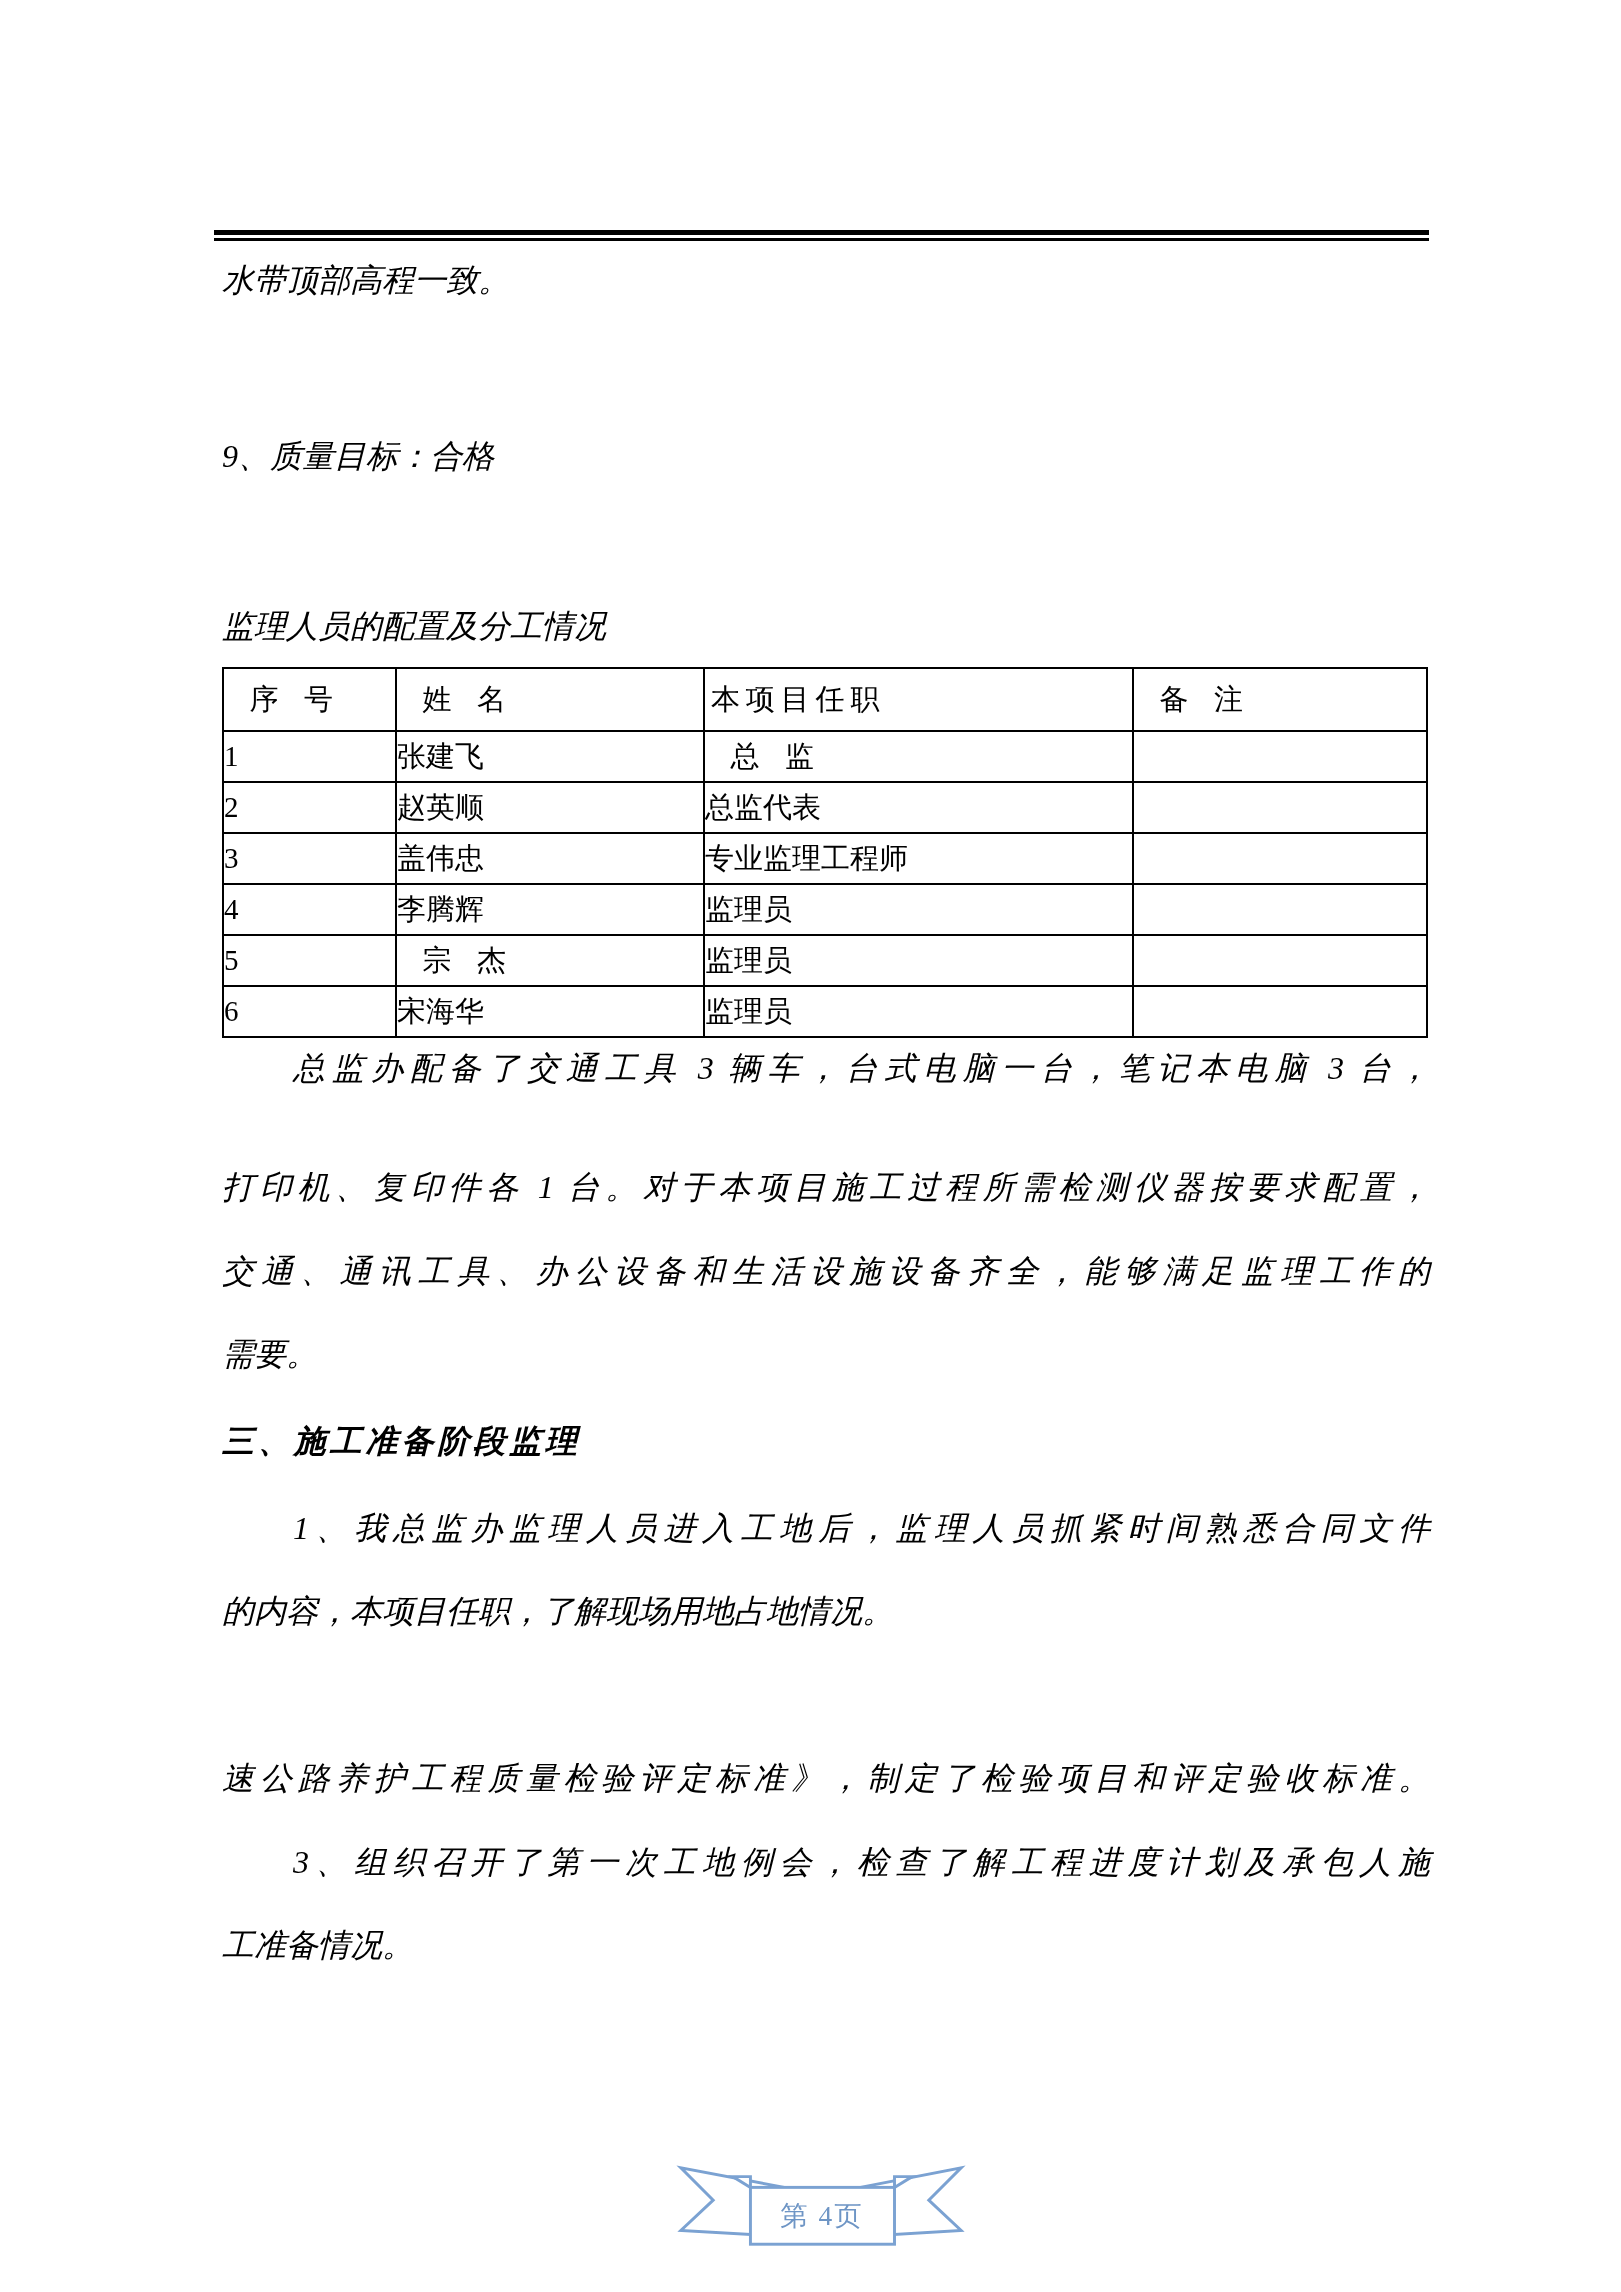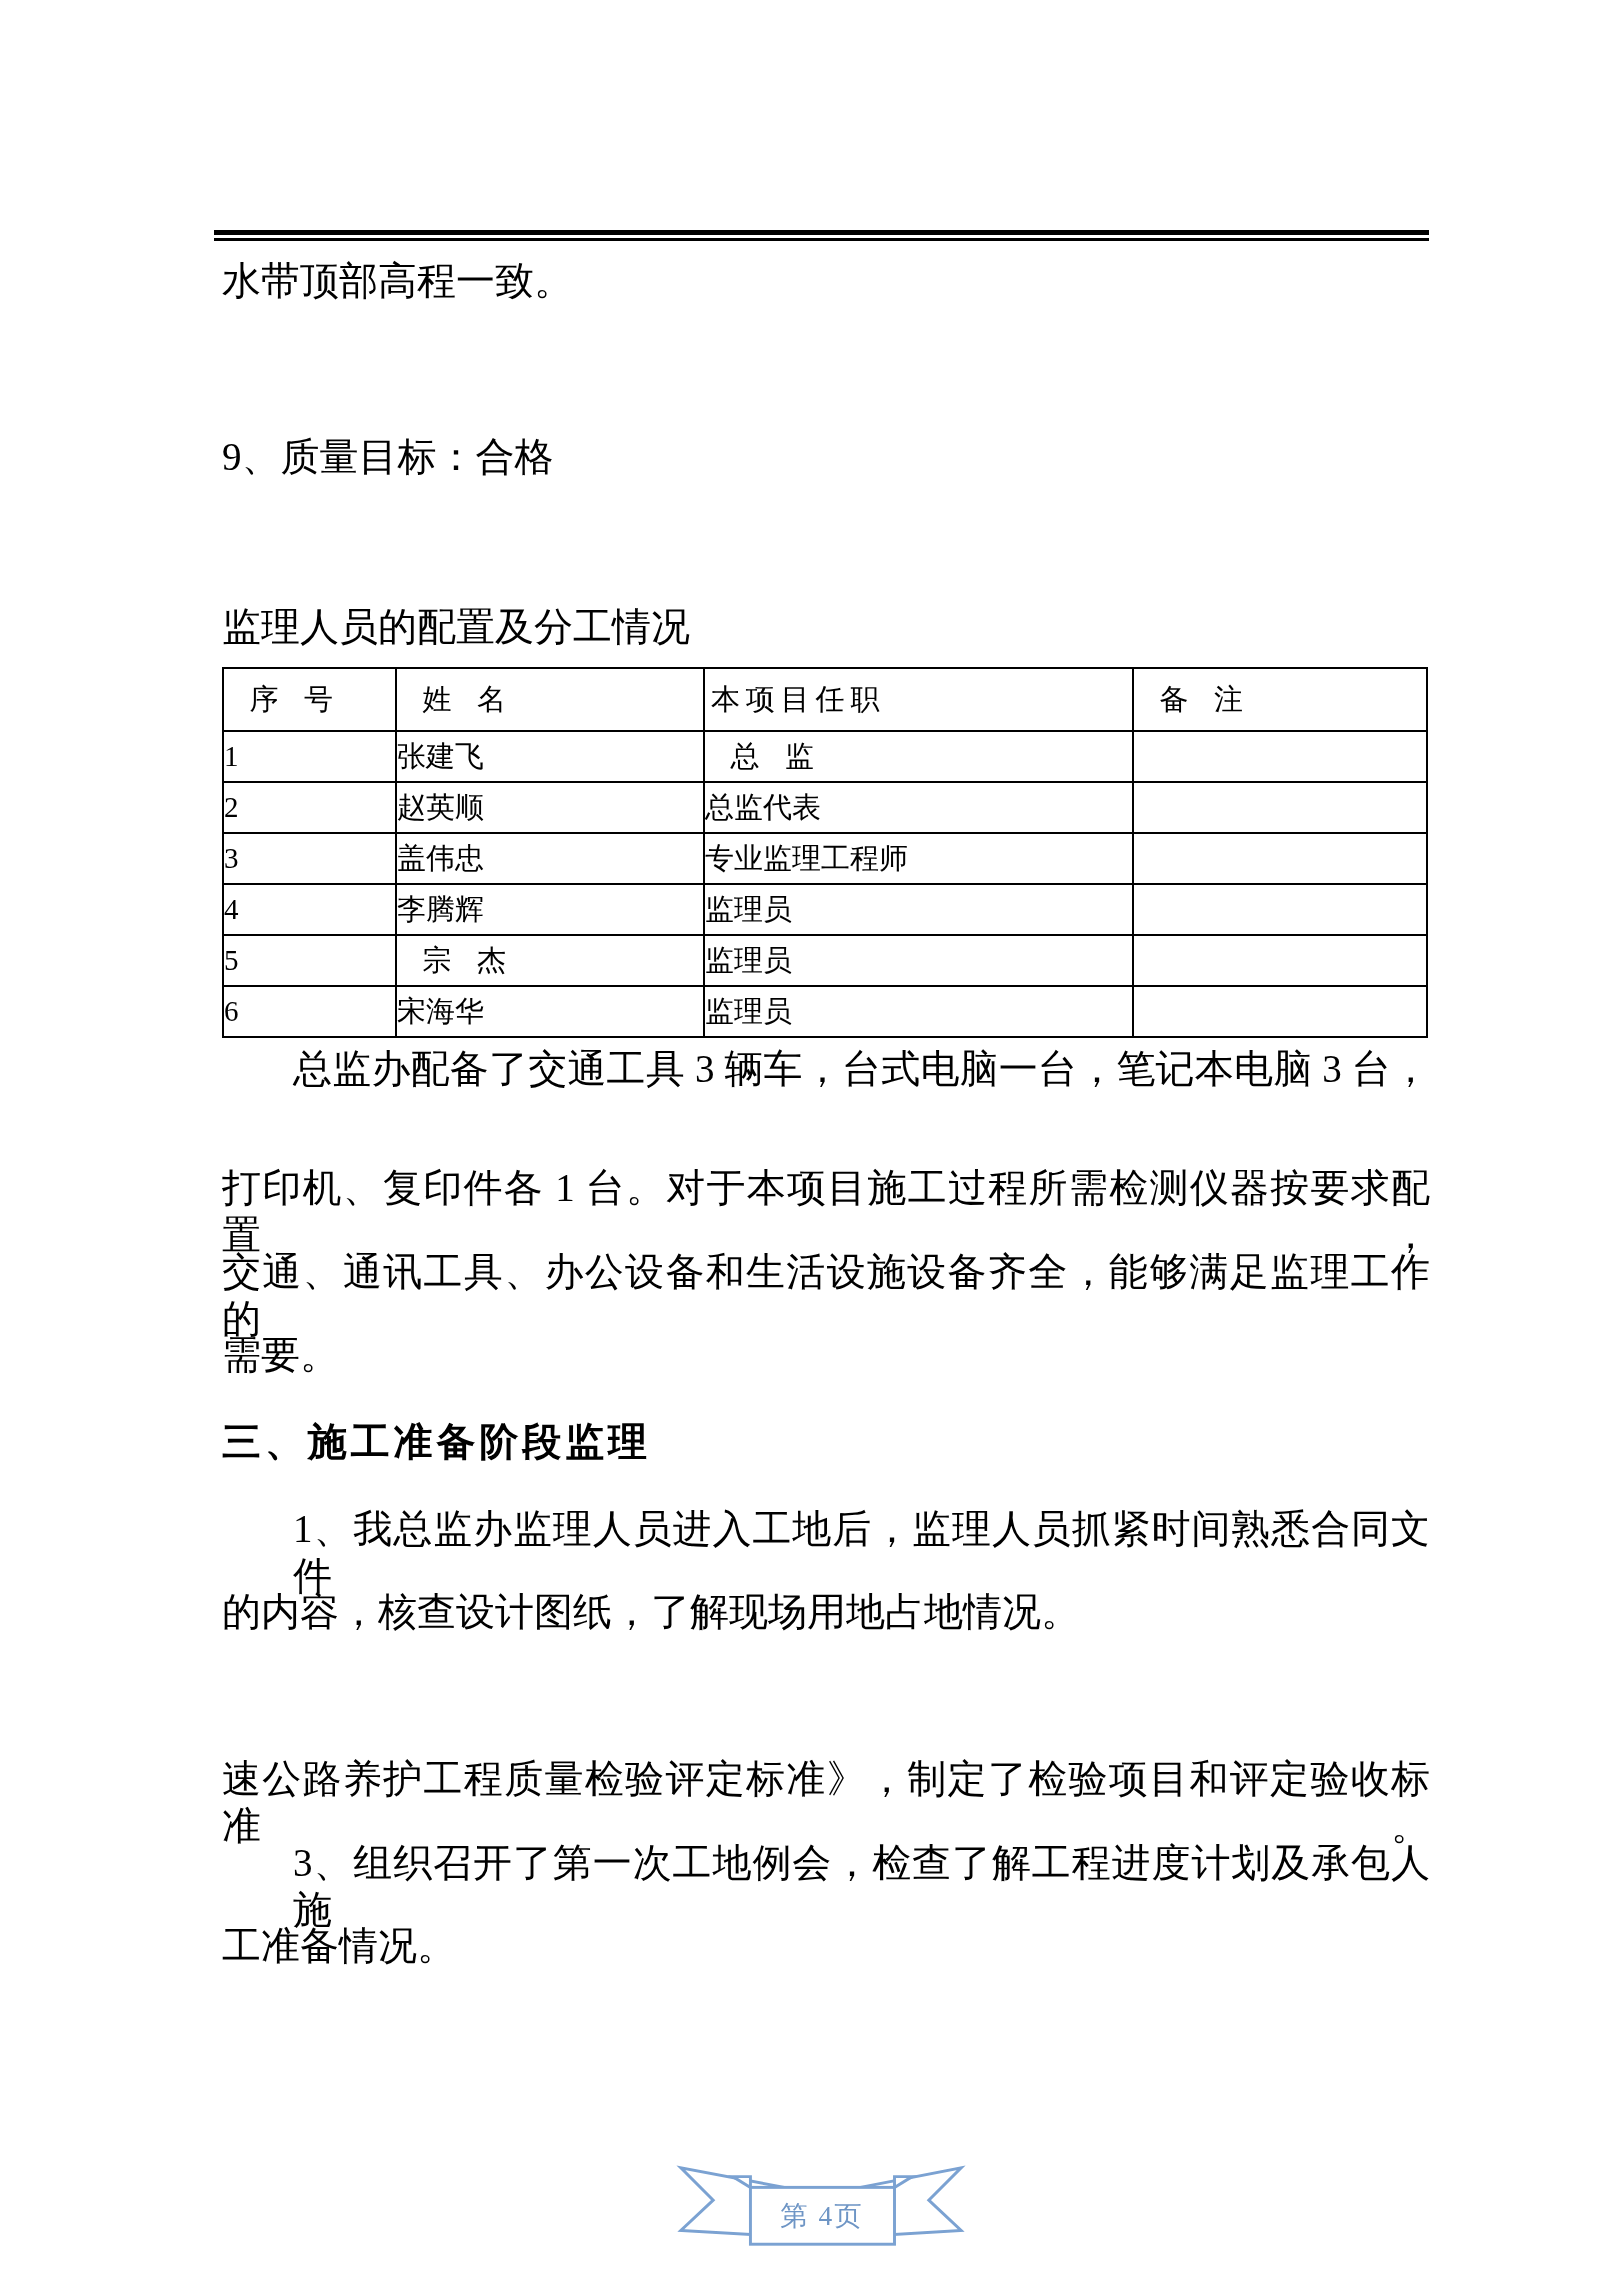--- a/index.html
+++ b/index.html
@@ -13,23 +13,24 @@
     overflow:hidden;
   }
   
   .header-rule{position:absolute;left:214px;top:230px;width:1215px;}
   .header-rule .thick{height:4.9px;background:#000;}
   .header-rule .gap{height:2.9px;}
   .header-rule .thin{height:2.9px;background:#000;}
 
   .line{
     position:absolute;left:222px;width:1208px;
-    font-size:39px;line-height:47px;
+    font-size:32px;line-height:47px;
     white-space:nowrap;
     box-sizing:border-box;
+    font-style:italic;
   }
   .just{white-space:normal;text-align:justify;text-align-last:justify;}
   .indent{padding-left:71px;}
   .bold{font-weight:bold;letter-spacing:3.9px;}
 
   
   table.staff{
     position:absolute;left:222px;top:667px;width:1204px;
     border-collapse:collapse;table-layout:fixed;
     font-size:29px;
@@ -124,21 +125,21 @@
     </table>
 
   <div class="line just indent" style="top:1045px">总监办配备了交通工具 3 辆车，台式电脑一台，笔记本电脑 3 台，</div>
   <div class="line just" style="top:1164px">打印机、复印件各 1 台。对于本项目施工过程所需检测仪器按要求配置，</div>
   <div class="line" style="top:1331px">需要。</div>
   <div class="line just" style="top:1248px">交通、通讯工具、办公设备和生活设施设备齐全，能够满足监理工作的</div>
 
   <div class="line bold" style="top:1418px">三、施工准备阶段监理</div>
 
   <div class="line just indent" style="top:1505px">1、我总监办监理人员进入工地后，监理人员抓紧时间熟悉合同文件</div>
-  <div class="line" style="top:1588px">的内容，核查设计图纸，了解现场用地占地情况。</div>
+  <div class="line" style="top:1588px">的内容，本项目任职，了解现场用地占地情况。</div>
   <div class="line just" style="top:1755px">速公路养护工程质量检验评定标准》，制定了检验项目和评定验收标准。</div>
   <div class="line just indent" style="top:1839px">3、组织召开了第一次工地例会，检查了解工程进度计划及承包人施</div>
   <div class="line" style="top:1922px">工准备情况。</div>
 
   <div class="ribbon">
     <svg width="294" height="108" viewBox="0 0 300 110">
       <g fill="#ffffff" stroke="#7ba2d2" stroke-width="3" stroke-linejoin="miter">
         <polygon points="118,37 7,16 40,49 7,80 112,86 118,37"></polygon>
         <polygon points="185,37 293,16 260,49 293,80 191,86 185,37"></polygon>
         <polygon points="78,36 60,25 78,25"></polygon>

